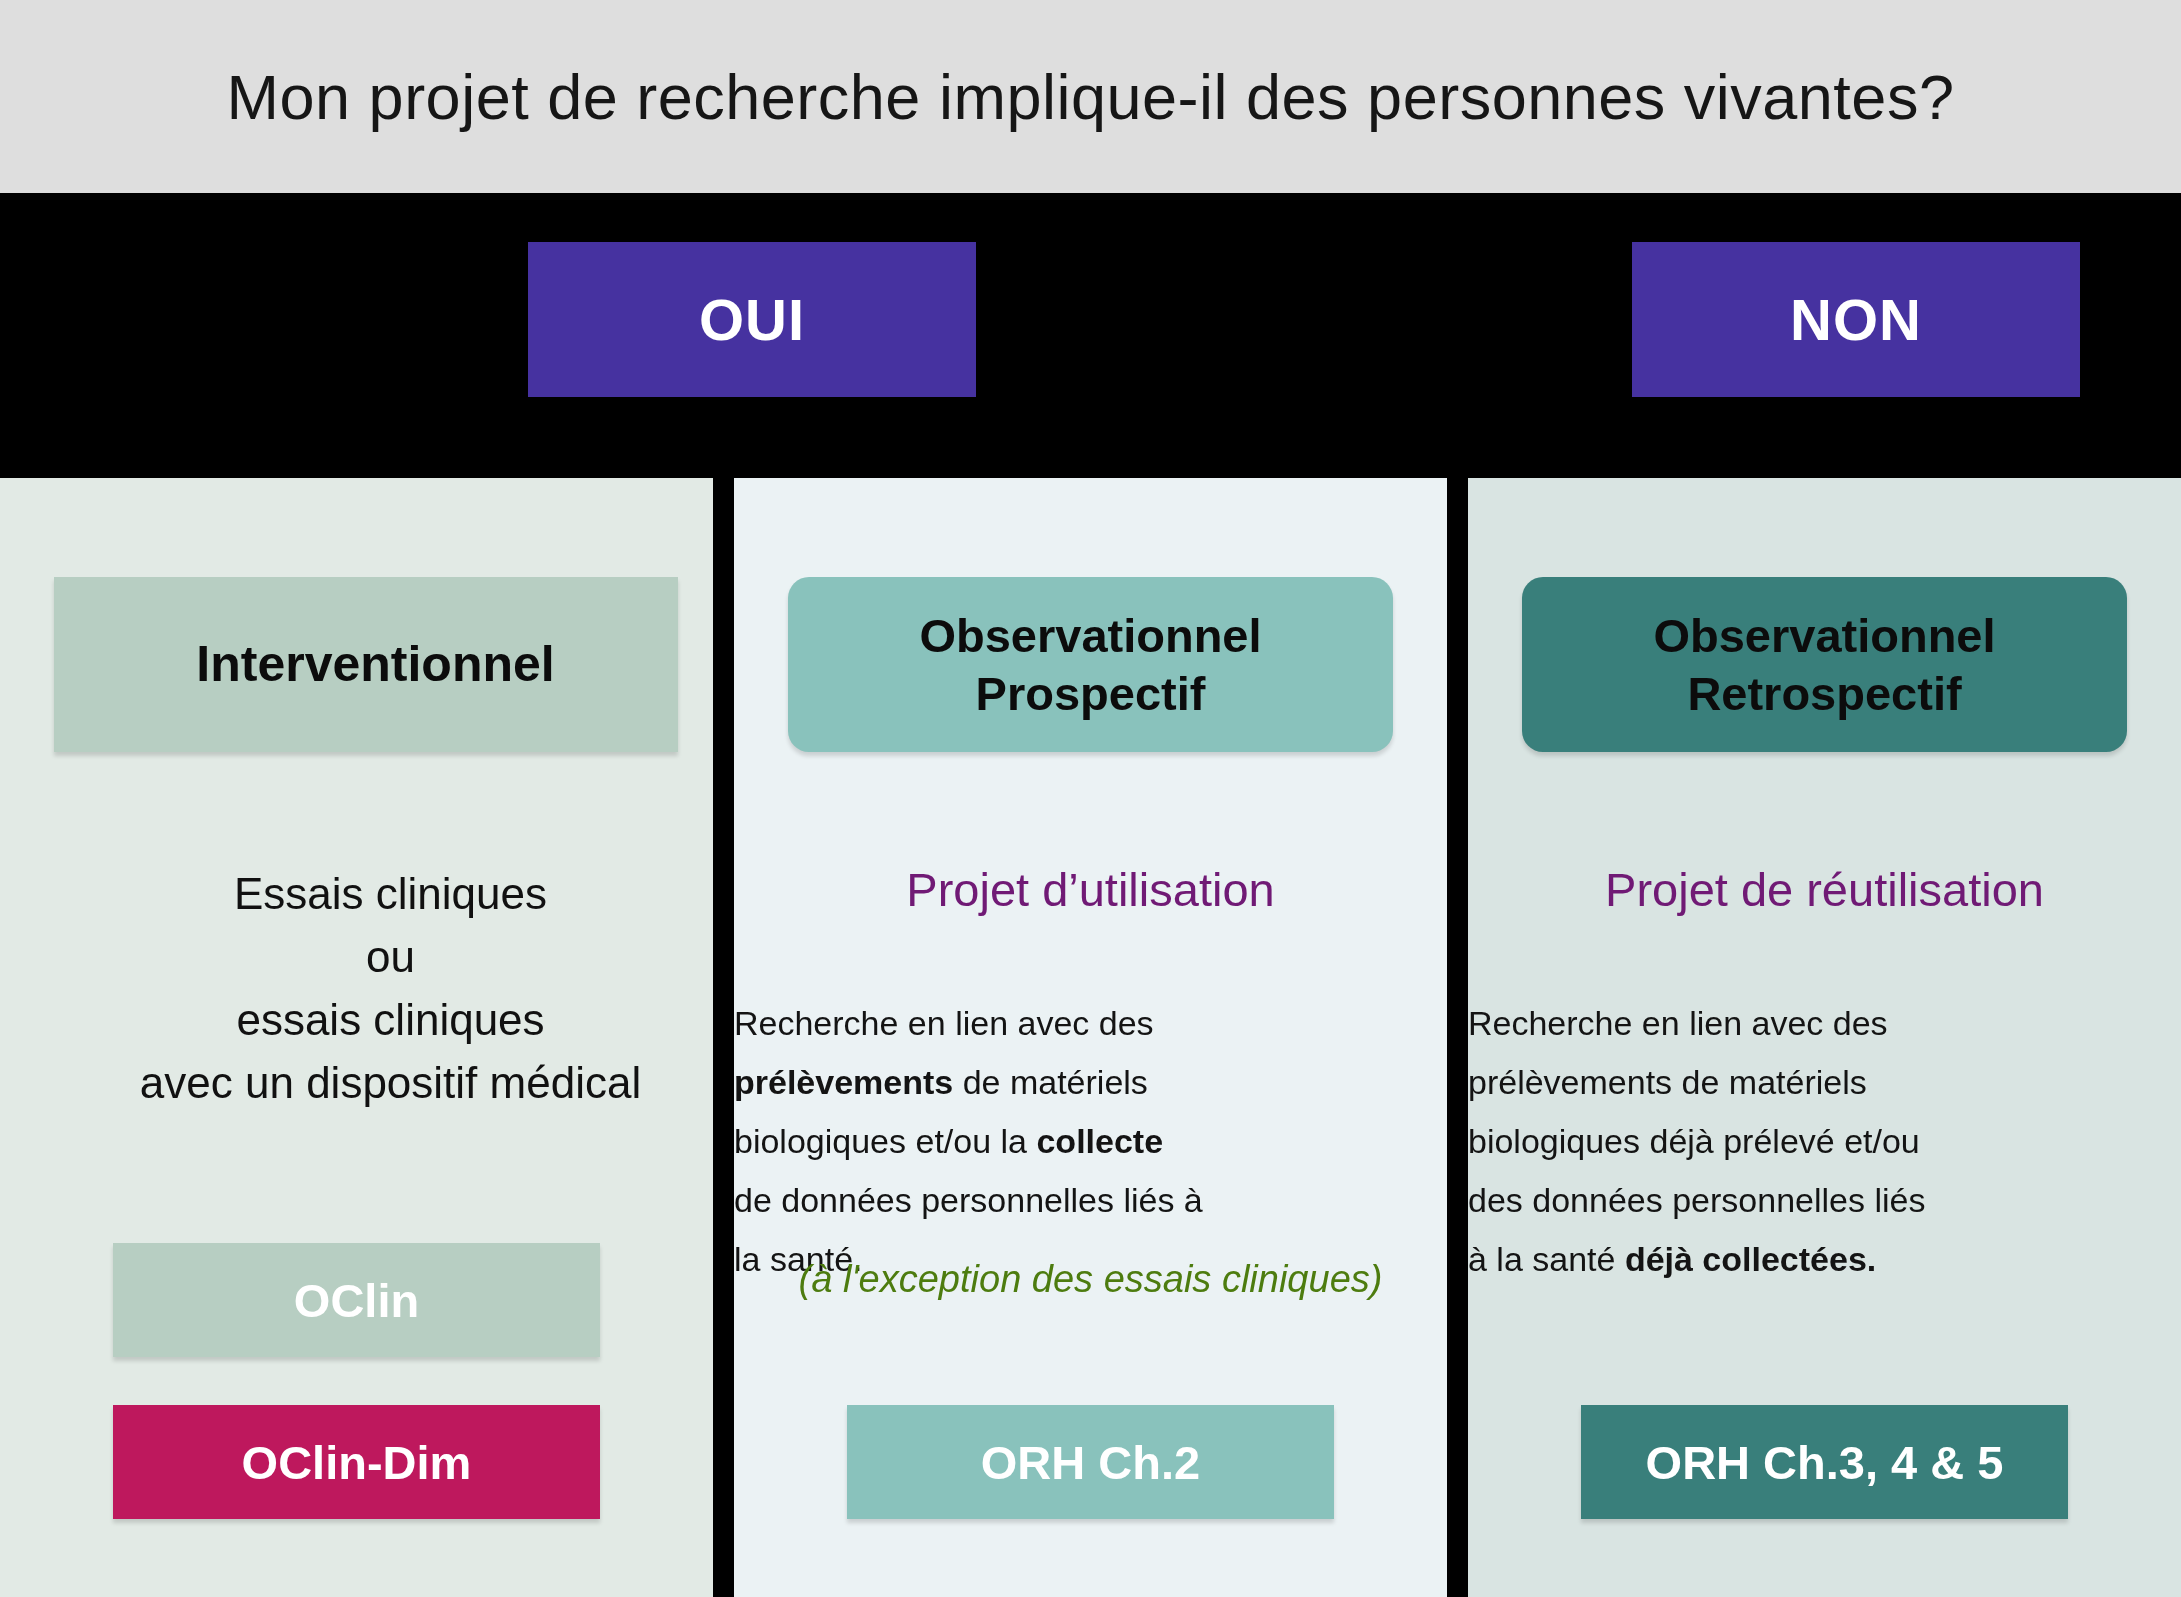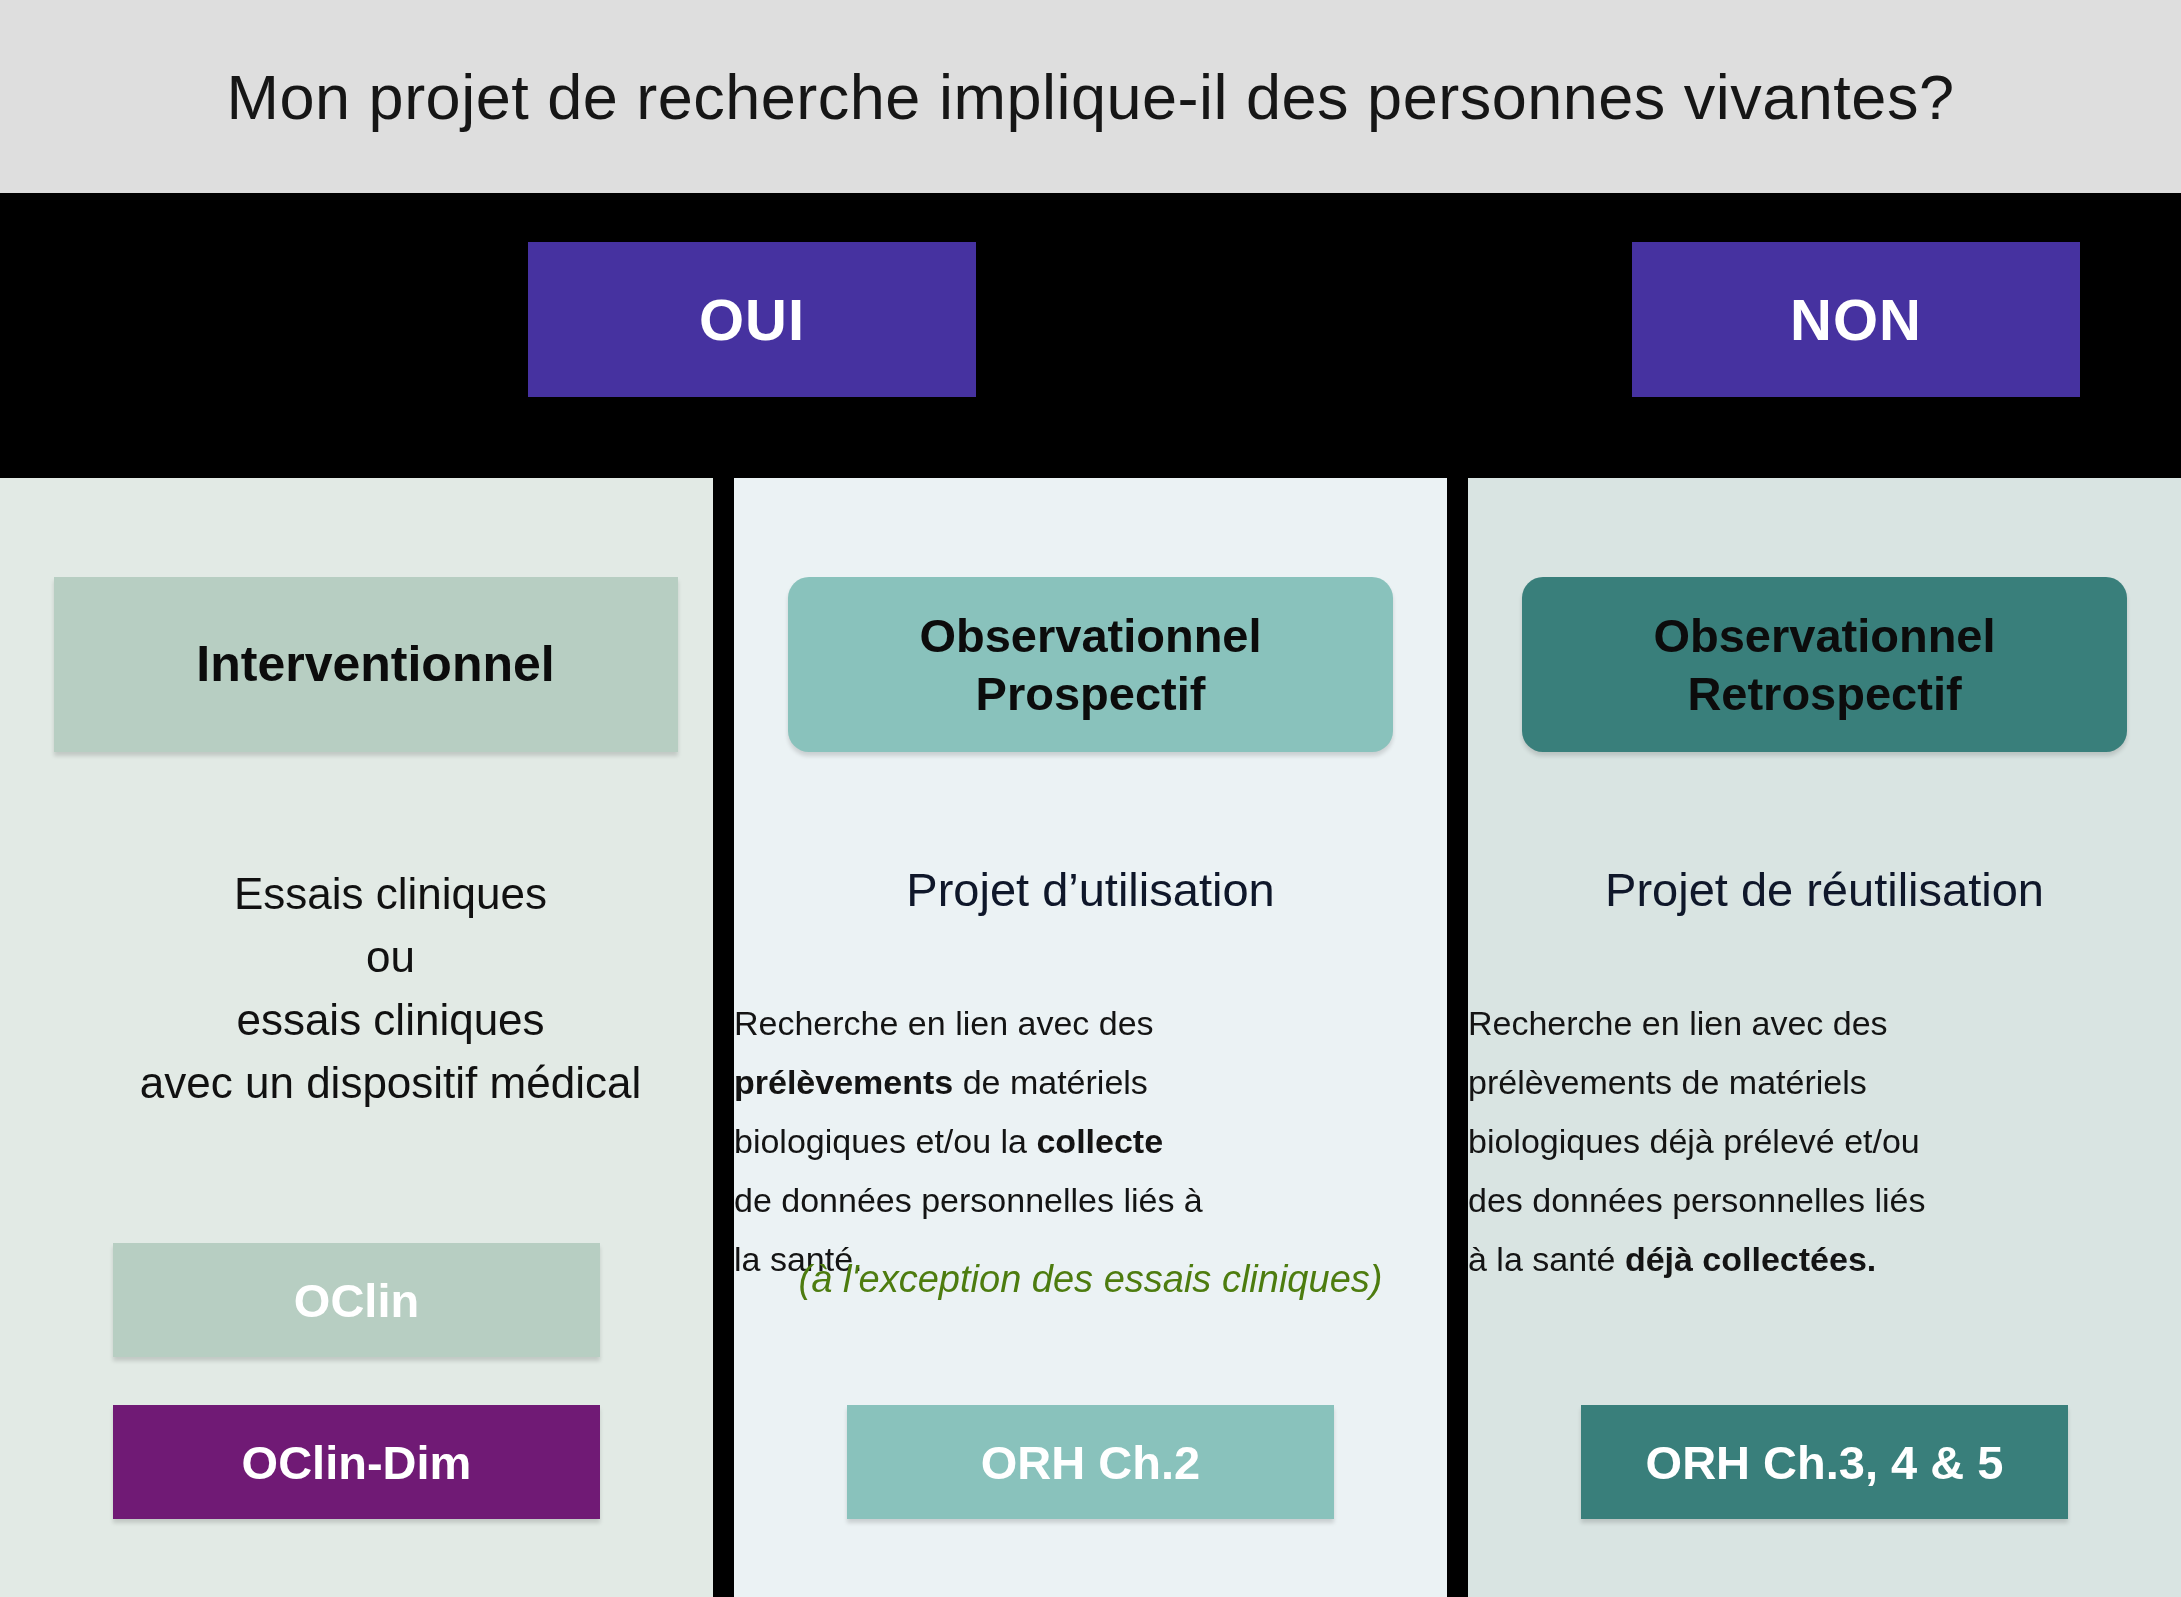--- a/index.html
+++ b/index.html
@@ -42,28 +42,28 @@
     display:flex;flex-direction:column;align-items:center;justify-content:center;
     font-weight:700;color:#0c0c0c;text-align:center;
     box-shadow:0 4px 4px rgba(0,0,0,.14);
   }
   .colhead div{line-height:1.22;}
   .colhead.h1size{font-size:50px;padding-left:19px;}
   .colhead.h2size{font-size:47px;border-radius:21px;}
   .bg-sage{background:#b7cec2;}
   .bg-teal{background:#89c2bc;}
   .bg-darkteal{background:#397f7b;}
-  .bg-graygreen{background:#701a75;}
+  .bg-graygreen{background:#be185d;}
   .body-lines{
     position:absolute;left:0;top:384px;width:781px;
     font-size:44px;line-height:63px;color:#111;text-align:center;
   }
   .subtitle{
     position:absolute;left:0;top:384px;width:713px;
-    font-size:47px;color:#0f172a;text-align:center;
+    font-size:47px;color:#701a75;text-align:center;
   }
   .paragraph{
     position:absolute;left:0;top:516px;width:713px;
     font-size:34px;line-height:59px;color:#141414;
   }
   .paragraph .b{font-weight:700;}
   .note{
     position:absolute;left:0;top:780px;width:713px;
     font-size:38px;font-style:italic;color:#4d7c0f;text-align:center;
   }

